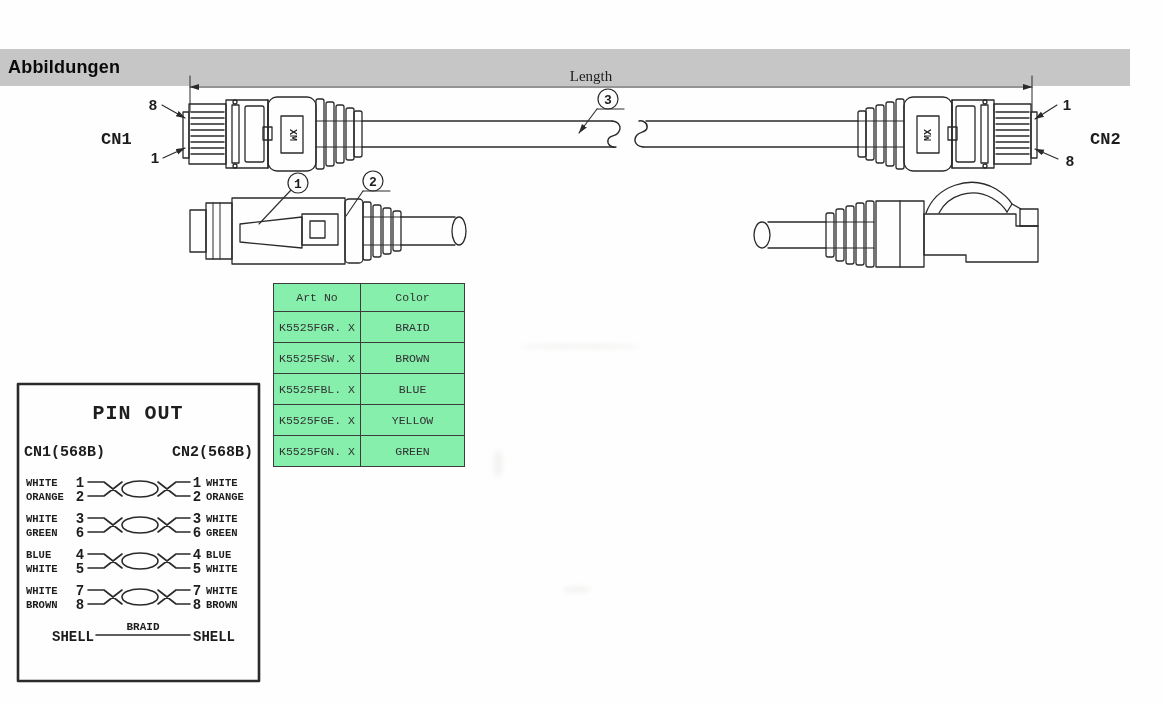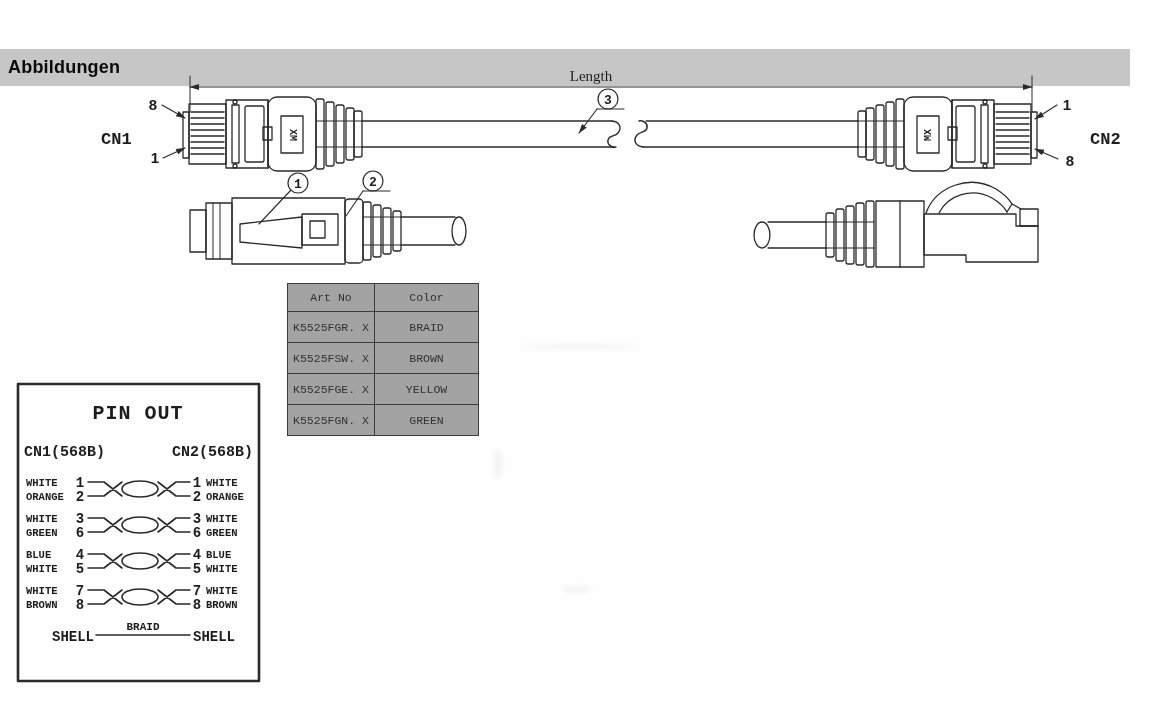--- a/index.html
+++ b/index.html
@@ -3,23 +3,23 @@
 <meta charset="utf-8">
 <style>
   html,body{margin:0;padding:0;background:#ffffff;}
   .page{position:relative;width:1162px;height:704px;background:#fefefe;overflow:hidden;
         font-family:"Liberation Sans",sans-serif;}
   .header-bar{position:absolute;left:0;top:5px;width:1130px;height:37px;background:#c6c6c6;
               display:flex;align-items:center;margin-top:44px;}
   .header-bar .title{font-weight:bold;font-size:18px;color:#0a0a0a;padding-left:8px;letter-spacing:.2px;}
   svg.drawing{position:absolute;left:0;top:0;}
   svg text{font-family:"Liberation Mono",monospace;fill:#1d1d1d;stroke:none;}
-  .art-table{position:absolute;left:287px;top:283px;border-collapse:collapse;
+  .art-table{position:absolute;left:273px;top:283px;border-collapse:collapse;
              font-family:"Liberation Mono",monospace;font-size:11.5px;color:#323232;
-             background:#a3a3a3;}
+             background:#86efac;}
   .art-table th,.art-table td{border:1.5px solid #3c3c3c;text-align:center;font-weight:normal;padding:0;}
   .art-table th{height:27px;}
   .art-table td{height:30px;margin-left:40px;}
   .col-art{width:86px;}
   .col-color{width:103px;}
   .smudge{position:absolute;background:rgba(125,112,100,0.07);border-radius:50%;filter:blur(2px);}
 </style>
 </head>
 <body>
 
@@ -228,20 +228,24 @@
     </tr>
     <tr>
       <td>K5525FGR. X</td>
       <td>BRAID</td>
     </tr>
     <tr>
       <td>K5525FSW. X</td>
       <td>BROWN</td>
     </tr>
     <tr>
+      <td>K5525FBL. X</td>
+      <td>BLUE</td>
+    </tr>
+    <tr>
       <td>K5525FGE. X</td>
       <td>YELLOW</td>
     </tr>
     <tr>
       <td>K5525FGN. X</td>
       <td>GREEN</td>
     </tr>
   </tbody>
     </table>
 

